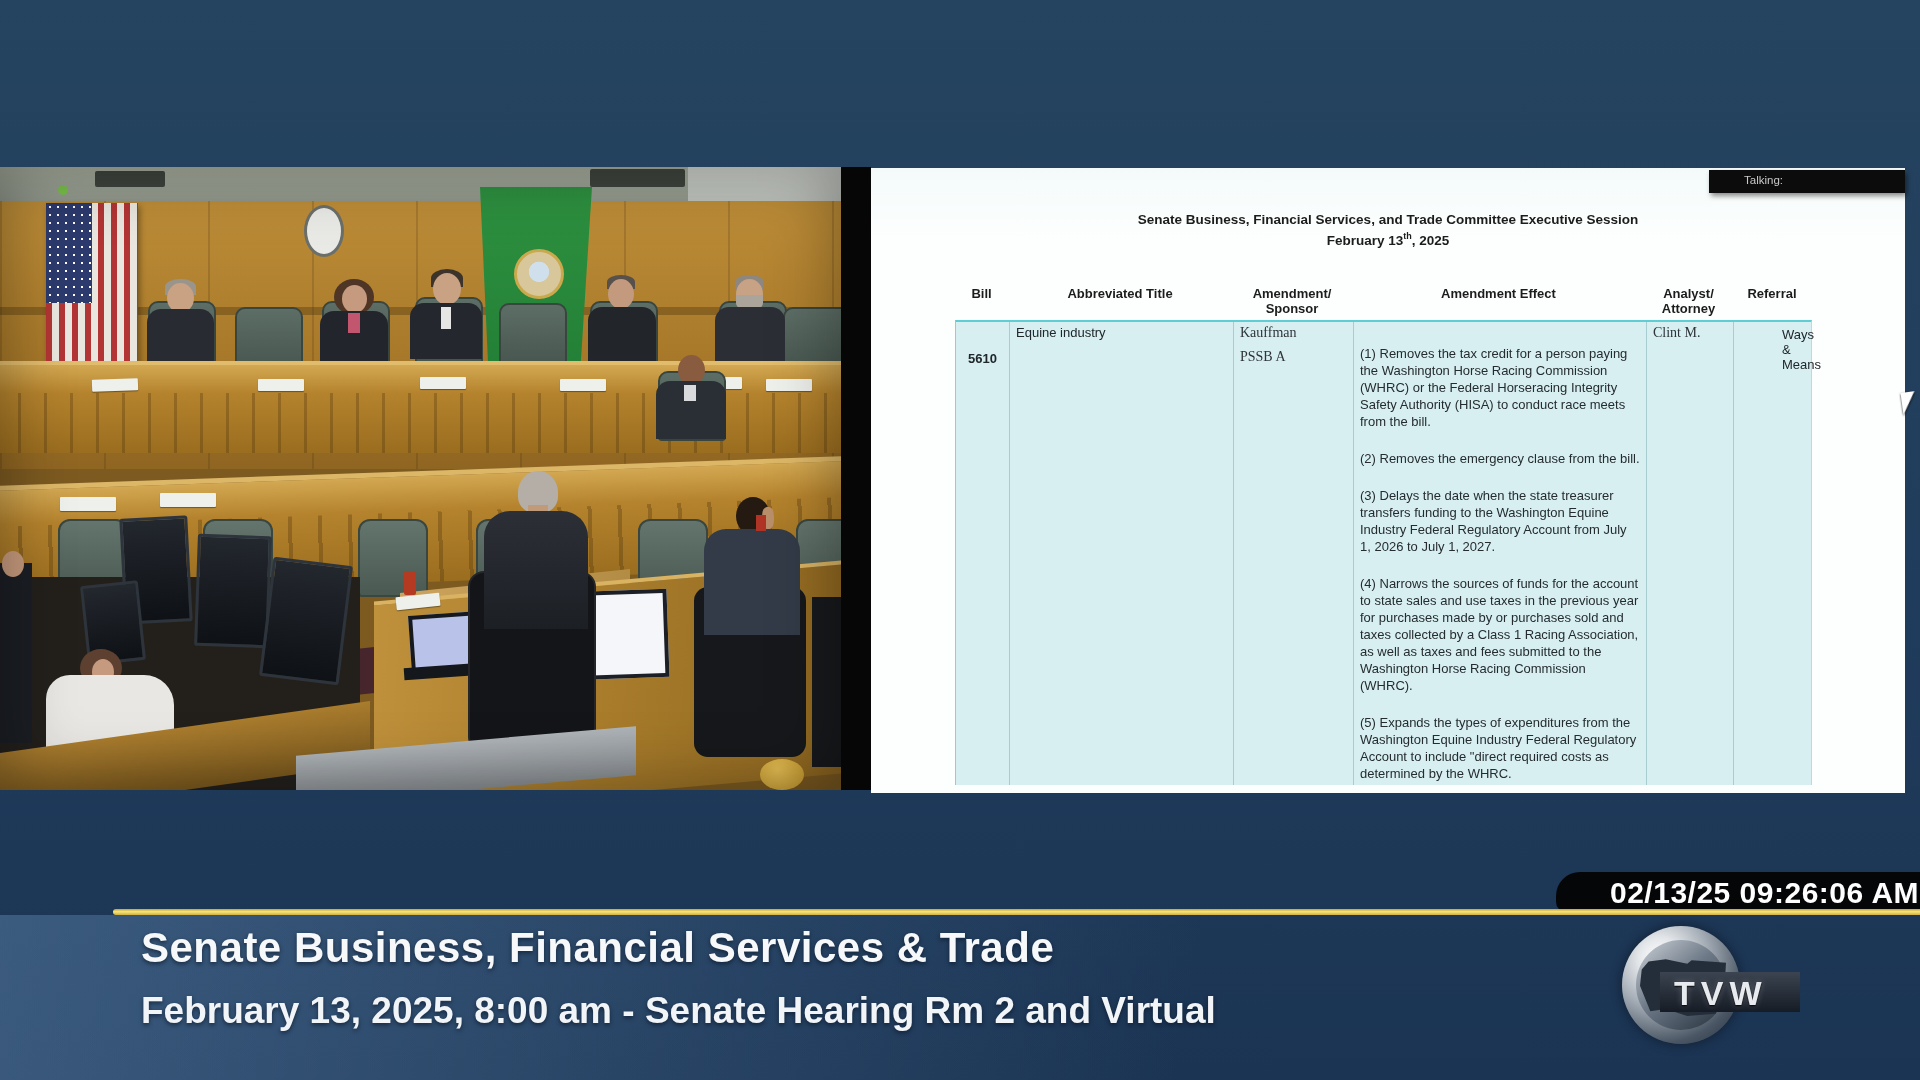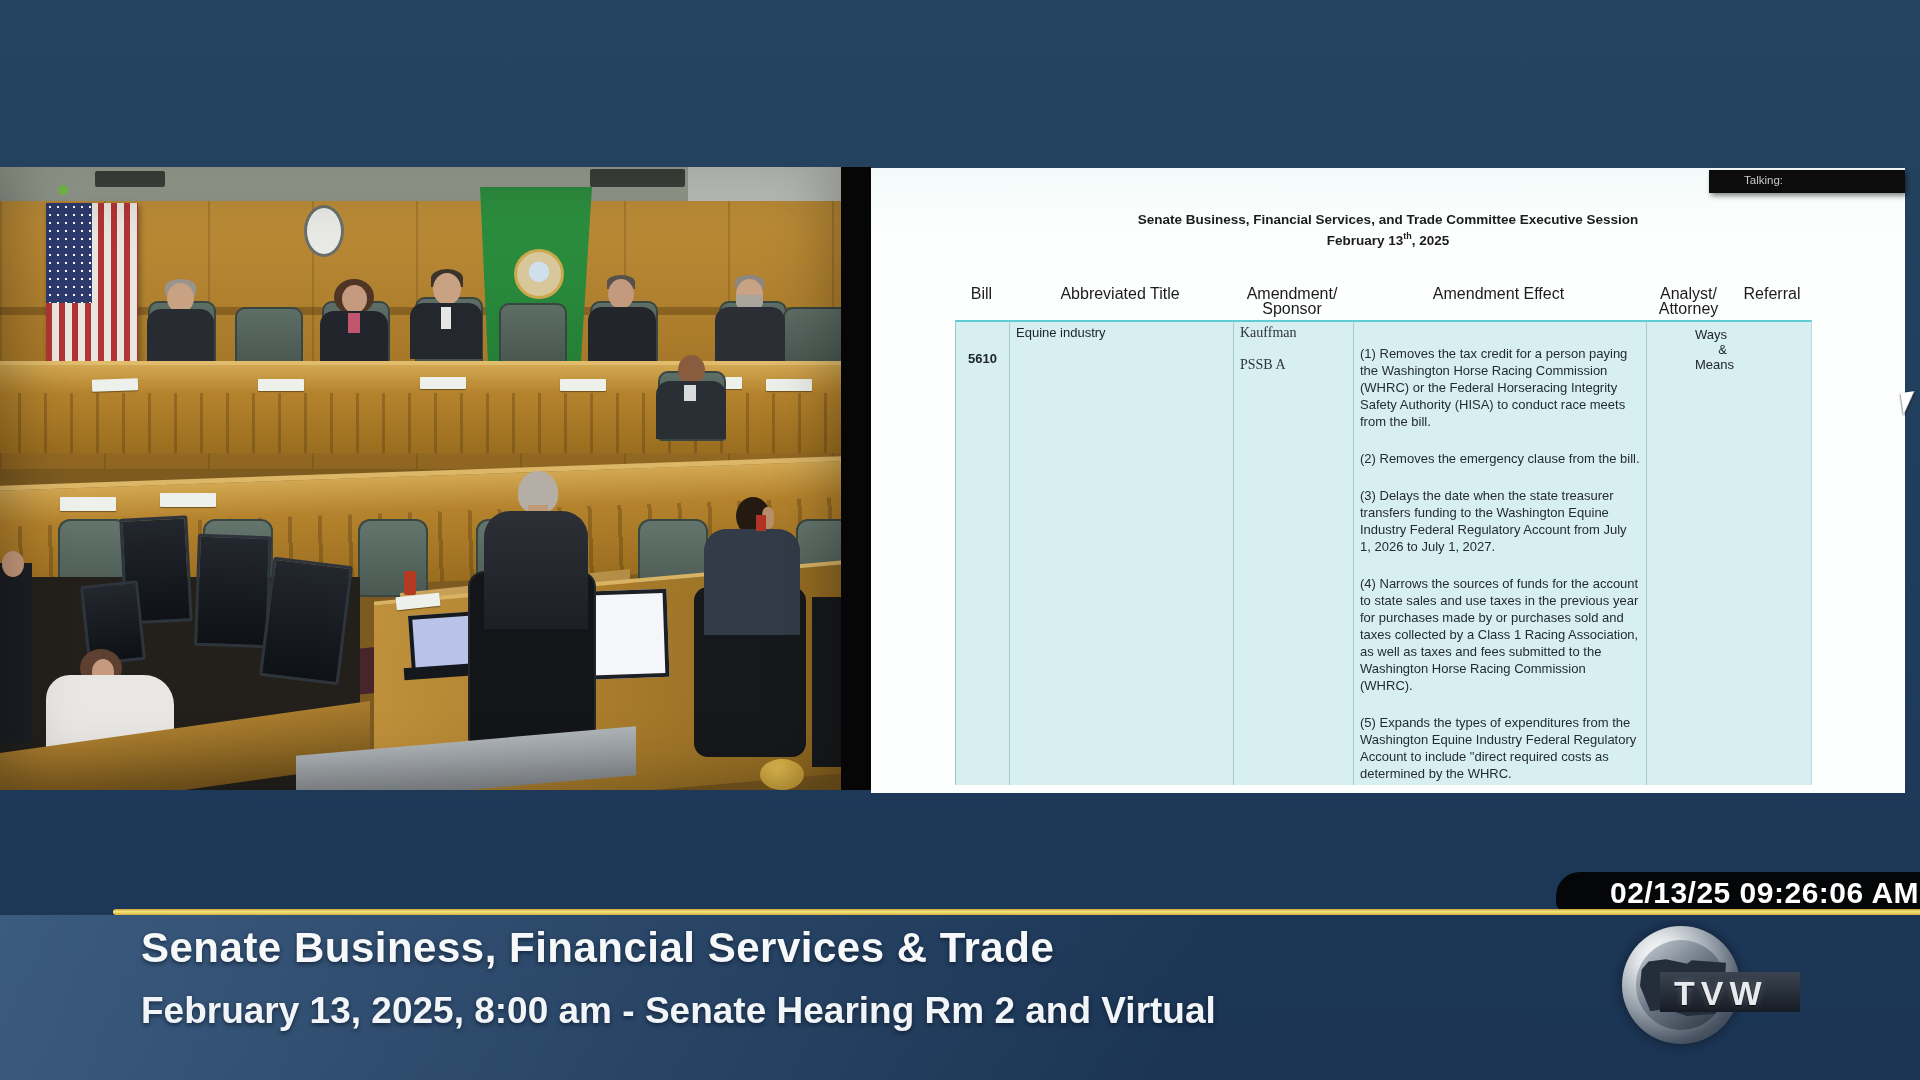--- a/index.html
+++ b/index.html
@@ -26,29 +26,29 @@
   .vgap{position:absolute;left:841px;top:167px;width:30px;height:623px;background:#060606;}
   .doc{position:absolute;left:871px;top:168px;width:1034px;height:625px;
     background:linear-gradient(180deg,#f4fafa 0%,#fdfffe 12%);color:#1c1c1c;}
   .talking{position:absolute;left:838px;top:2px;width:196px;height:23px;background:#0c0c0c;color:#c9c9c9;
     font-size:11.5px;line-height:21px;padding-left:35px;box-sizing:border-box;box-shadow:2px 3px 5px rgba(0,0,0,.45);}
   .doc-title{position:absolute;left:0;top:44px;width:100%;text-align:center;font-weight:700;
     font-size:13.5px;line-height:16px;color:#1c1c1c;}
   .doc-title sup{font-size:9px;}
   .tbl{position:absolute;left:84px;top:115px;width:857px;--cols:53px 224px 120px 293px 87px 80px;}
   .thead,.tbody{display:grid;grid-template-columns:var(--cols);}
-  .th{font-weight:400;font-size:16px;line-height:15px;text-align:center;padding-top:3px;height:34px;}
+  .th{font-weight:700;font-size:13px;line-height:15px;text-align:center;padding-top:3px;height:34px;}
   .tbody{background:#d7eff1;border-top:2px solid #5ecdd4;border-left:1px solid #9fc9cc;border-right:1px solid #b8dde0;min-height:426px;}
   .td{border-left:1px solid #a8cdd0;padding:3px 6px;font-size:13px;color:#20262a;box-sizing:border-box;}
   .td:first-child{border-left:none;margin-top:24px;}
   .td-bill{font-weight:700;text-align:center;padding-top:5px;}
   .serif{font-family:"Liberation Serif",serif;font-size:14px;color:#2e3338;}
-  .sponsor-amendment{margin-top:16px;}
+  .sponsor-amendment{margin-top:8px;}
   .td-effect div{line-height:17px;font-size:13px;color:#252c30;margin-top:20px;}
-  .td-referral{text-align:right;line-height:15px;padding-top:5px;padding-left:48px;}
+  .td-referral{text-align:left;line-height:15px;padding-top:5px;padding-left:48px;}
 
   
   .tsbar{position:absolute;left:1556px;top:872px;width:364px;height:40px;background:rgba(3,3,3,.94);
     border-radius:24px 0 0 10px;}
   .tsbar span{display:block;font-size:30px;font-weight:700;color:#ffffff;padding-left:54px;line-height:41px;letter-spacing:.5px;}
   .goldline{position:absolute;left:113px;top:909px;width:1807px;height:6px;
     background:linear-gradient(180deg,#c3a139,#f7e67e 45%,#cfae3e);border-radius:4px 0 0 4px;}
   .sheen{position:absolute;left:0;top:915px;width:1920px;height:165px;
     background:linear-gradient(100deg,rgba(108,150,193,.38) 0%,rgba(108,150,193,.16) 35%,rgba(108,150,193,0) 62%);}
   .btitle{position:absolute;left:141px;top:924px;font-size:42px;font-weight:700;color:#f6f8fa;
@@ -241,20 +241,21 @@
           <div>Kauffman</div>
           <div class="sponsor-amendment">PSSB A</div>
         </div>
         <div class="td td-effect">
           <div>(1) Removes the tax credit for a person paying the Washington Horse Racing Commission (WHRC) or the Federal Horseracing Integrity Safety Authority (HISA) to conduct race meets from the bill.</div>
           <div>(2) Removes the emergency clause from the bill.</div>
           <div>(3) Delays the date when the state treasurer transfers funding to the Washington Equine Industry Federal Regulatory Account from July 1, 2026 to July 1, 2027.</div>
           <div>(4) Narrows the sources of funds for the account to state sales and use taxes in the previous year for purchases made by or purchases sold and taxes collected by a Class 1 Racing Association, as well as taxes and fees submitted to the Washington Horse Racing Commission (WHRC).</div>
           <div>(5) Expands the types of expenditures from the Washington Equine Industry Federal Regulatory Account to include "direct required costs as determined by the WHRC.</div>
         </div>
+        <div class="td serif">Clint M.</div>
         <div class="td td-referral">Ways &amp; Means</div>
       </div>
     </div>
   </div>
 
   <div class="tsbar">
     <span>02/13/25 09:26:06 AM</span>
   </div>
   <div class="goldline"></div>
   <div class="sheen"></div>

